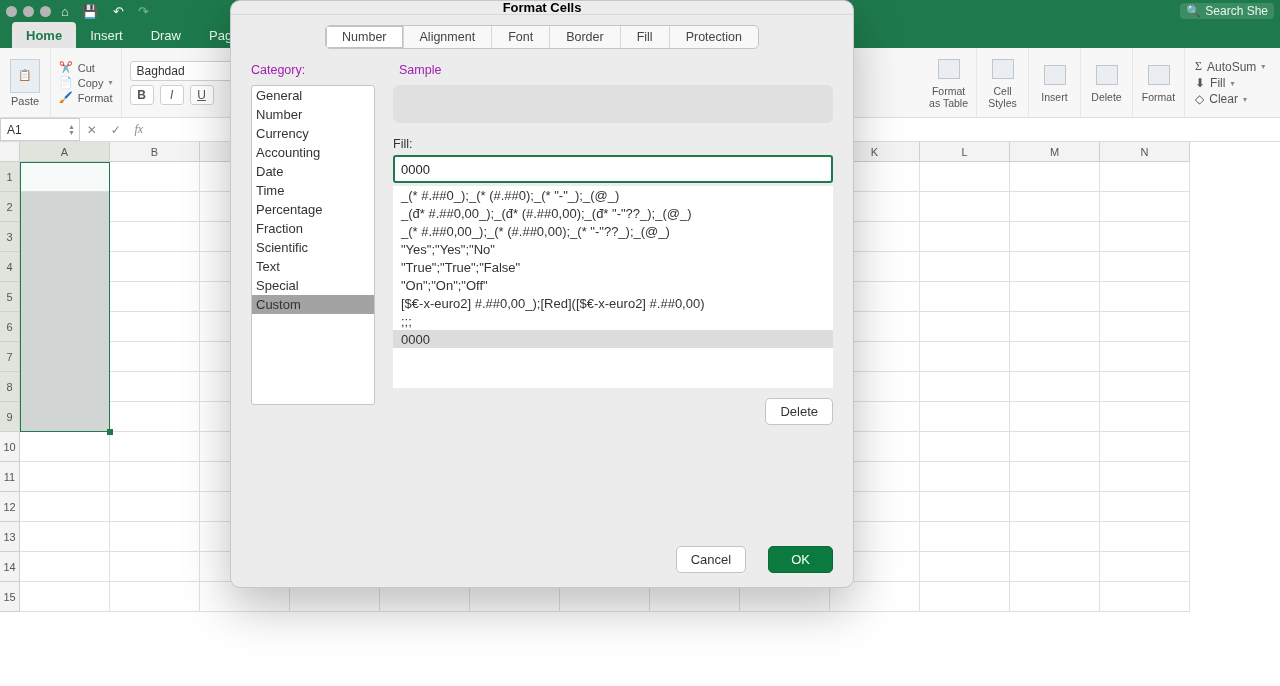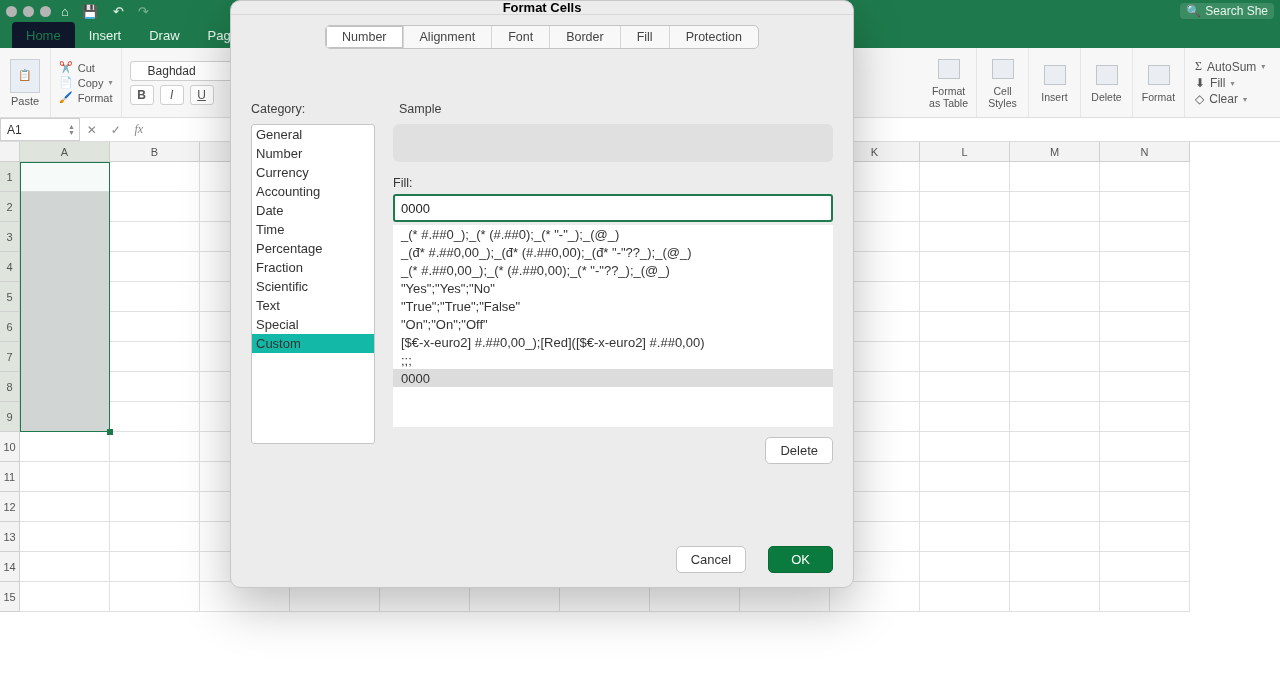--- a/index.html
+++ b/index.html
@@ -10,30 +10,30 @@
   .titlebar { height: 22px; background: #1e7a4c; display: flex; align-items: center; padding: 0 6px; color: #eafaf1; }
   .traffic { display: flex; gap: 6px; margin-right: 10px; }
   .tl { width: 11px; height: 11px; border-radius: 50%; background: #b5b5b5; }
   .qat { display: flex; gap: 14px; align-items: center; }
   .qat .icon { color: #e8f4ed; font-size: 13px; }
   .searchbox { margin-left: auto; display: flex; align-items: center; background: rgba(255,255,255,0.13); border-radius:4px; padding:1px 6px; font-size:12px; color:#e9f7ef; gap:4px; }
 
   
   .ribbon-tabs { height: 26px; background: #1e7a4c; display:flex; align-items:flex-end; padding-left:12px; }
   .ribbon-tabs .tab { color:#e6f5ec; padding:5px 14px 5px; font-size:13px; cursor:pointer; }
-  .ribbon-tabs .tab.active { background:#0f172a; color:#1e7a4c; border-radius:4px 4px 0 0; font-weight:400; padding:6px 14px 5px;text-align:center;}
+  .ribbon-tabs .tab.active { background:#e5e5e5; color:#1e7a4c; border-radius:4px 4px 0 0; font-weight:700; padding:6px 14px 5px;text-align:center;}
 
   
   .ribbon { height: 70px; background: #f7f7f7; border-bottom:1px solid #ddd; display:flex; align-items:stretch; position:relative; }
   .grp { display:flex; flex-direction:column; justify-content:center; padding:4px 8px; border-right:1px solid #e6e6e6; font-size:11px; color:#555; }
   .grp .lines { display:flex; flex-direction:column; gap:2px; }
   .grp .line { display:flex; align-items:center; gap:5px; }
   .paste-big { text-align:center; padding:4px 10px; }
   .paste-big .pic { width:30px; height:34px; background:#e9eef4; border:1px solid #c9d0d8; display:inline-flex; align-items:center; justify-content:center; margin-bottom:2px; }
-  .fontname { border:1px solid #cfcfcf; background:#fff; border-radius:3px; padding:2px 17px; font-size:12px; min-width:110px; display:inline-block; color:#333;}
+  .fontname { border:1px solid #cfcfcf; background:#fff; border-radius:3px; padding:2px 6px; font-size:12px; min-width:110px; display:inline-block; color:#333;}
   .btnrow { display:flex; gap:6px; margin-top:4px; }
   .ibtn { width:24px; height:20px; border:1px solid #cfcfcf; background:#fff; border-radius:3px; display:inline-flex; align-items:center; justify-content:center; font-size:12px; }
 
   .ribbon-right { display:flex; align-items:stretch; }
   .vgrp { display:flex; flex-direction:column; align-items:center; justify-content:center; padding:4px 8px; border-right:1px solid #e6e6e6; font-size:10.5px; color:#555; min-width:52px;}
   .vgrp .ico { width:28px; height:26px; margin-bottom:3px; display:flex; align-items:center; justify-content:center; }
   .vgrp .ico div { width:22px; height:20px; border:1px solid #c0c6cc; background:#eaeef3; }
   .edit-col { display:flex; flex-direction:column; gap:2px; justify-content:center; padding:4px 10px; font-size:12px; color:#555; min-width:95px;}
   .edit-col .line { display:flex; align-items:center; gap:5px; }
 
@@ -62,26 +62,26 @@
   
   .modal { position:absolute; top:0; left:230px; width:624px; height:588px; background:#ececec; border-radius:10px; box-shadow:0 20px 48px rgba(0,0,0,0.25); border:1px solid #c7c7c7; display:flex; flex-direction:column; }
   .modal .titlebar2 { height:14px; display:flex; align-items:center; justify-content:center; font-size:13px; font-weight:600; color:#000000; border-bottom:1px solid #d8d8d8; }
   .segbar { display:flex; justify-content:center; padding:10px 0 8px; }
   .segwrap { display:flex; border:1px solid #c4c4c4; border-radius:5px; overflow:hidden; background:#f8f8f8;}
   .seg { padding:4px 16px; font-size:12.5px; color:#444; border-right:1px solid #d6d6d6; cursor:pointer; }
   .seg:last-child { border-right:none; }
   .seg.active { background:#fff; box-shadow:0 0 0 1px #c1c1c1 inset; }
 
   .mbody { flex:1; padding:2px 20px 0 20px; position:relative; }
-  .labels-row { display:flex; align-items:center; height:22px; font-size:12.5px; color:#404040;margin-top:39px;}
+  .labels-row { display:flex; align-items:center; height:22px; font-size:12.5px; color:#a21caf;}
   .labels-row .l1 { width:148px; }
   .panel-row { display:flex; gap:18px; margin-top:4px; }
   .catlist { width:124px; height:320px; background:#fff; border:1px solid #c6c6c6; border-radius:3px; font-size:13px; color:#333; overflow:hidden; }
   .catlist .item { padding:2px 4px; cursor:pointer; }
-  .catlist .item.sel { background:#14b8a6; }
+  .catlist .item.sel { background:#a3a3a3; }
   .rightcol { flex:1; display:flex; flex-direction:column; }
   .samplebox { height:38px; background:#e0e0e0; border-radius:6px; }
   .typelabel { font-size:12.5px; color:#333; margin-top:14px; }
   .typeinput { width:100%; height:28px; border:2px solid #1e7a4c; border-radius:3px; background:#fff; font-size:13px; padding:0 6px; color:#222; margin-top:4px; }
   .fmtlist { margin-top:3px; height:202px; background:#fff; border:0px solid #c6c6c6; border-top:none; font-size:13px; color:#333; overflow:hidden; }
   .fmtlist .item { padding:1.5px 8px; cursor:pointer; white-space:nowrap; overflow:hidden; text-overflow:ellipsis;}
   .fmtlist .item.sel { background:#dcdcdc; }
   .delrow { display:flex; justify-content:flex-end; margin-top:10px; }
   .btn { background:#fff; border:1px solid #c4c4c4; border-radius:5px; padding:5px 14px; font-size:13px; color:#333; cursor:pointer; }
   .hint { position:absolute; left:20px; right:20px; bottom:52px; font-size:12.5px; color:#444;}

